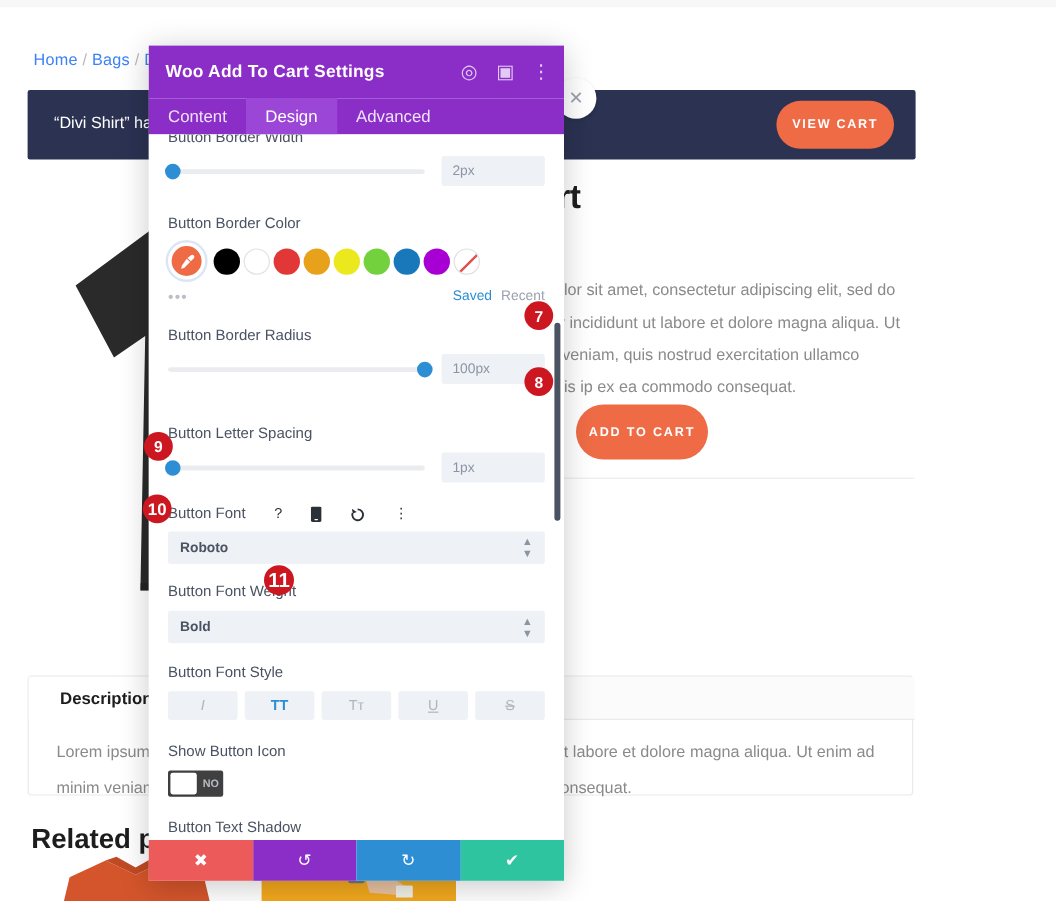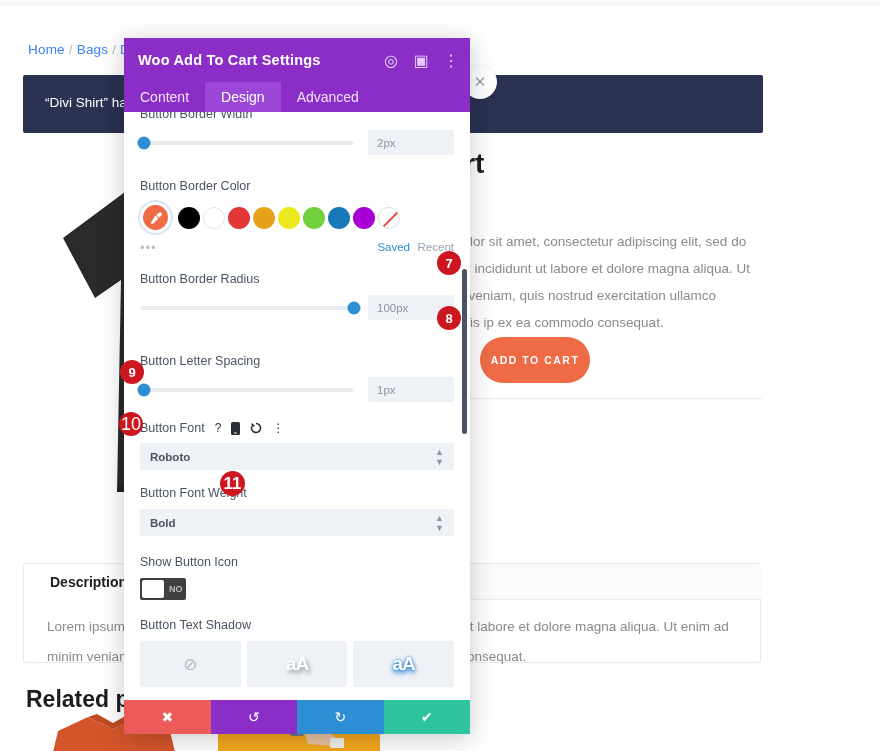--- a/index.html
+++ b/index.html
@@ -221,21 +221,21 @@
     padding: 0 10px; display:flex; align-items:center;
     position:relative; cursor:pointer;
   }
   .sel .caret {
     position:absolute; right:10px; top:50%; transform:translateY(-50%);
     font-size:9px; color:#8b95a4; line-height:1;
     display:flex; flex-direction:column; gap:1px;
   }
 
   
-  .fontline { display:flex; align-items:center; gap:10px; margin-bottom:8px;}
+  .fontline { display:flex; align-items:flex-end; gap:24px; margin-bottom:8px;}
   .fontline .lbl { font-size:12.5px; color:#4a5362; }
   .fi { color:#2b3038; font-size:12px; cursor:pointer; display:flex; align-items:center;}
 
   
   .style-row { display:flex; gap:6px; }
   .style-btn {
     flex:1; height: 24px; background:#eef1f5; border:none; border-radius:2px;
     display:flex; align-items:center; justify-content:center;
     font-size:12px; color:#aeb6c1; cursor:pointer;
     font-family:"Liberation Sans", sans-serif;
@@ -284,20 +284,21 @@
     <span class="crumb">Home</span>
     <span class="sep">/</span>
     <span class="crumb">Bags</span>
     <span class="sep">/</span>
     <span class="crumb">Divi</span>
   </div>
 
   <div class="notice-bar">
     <div class="notice-text">“Divi Shirt” has b</div>
     <div class="notice-close">✕</div>
+    <button class="view-cart-btn">VIEW CART</button>
   </div>
 
   <div class="product-img-wrap">
     <svg class="tshirt" viewBox="0 0 300 350">
       <path d="M10 68 L72 22 L110 12 L150 34 L190 12 L230 22 L292 68 L258 128 L232 110 L236 322 L64 322 L68 110 L42 128 Z" fill="#2a2a2a"></path>
       <path d="M110 12 L150 34 L190 12 L176 8 L150 24 L124 8 Z" fill="#232323"></path>
       <rect x="64" y="316" width="172" height="6" fill="#1c1c1c" opacity=".5"></rect>
     </svg>
   </div>
 
@@ -434,20 +435,30 @@
     </div>
 
     <div class="fld" style="margin-top:16px">
       <div class="fld-label">Button Font Weight</div>
       <div class="sel">
         <span>Bold</span>
         <span class="caret">▲<span style="font-size:9px">▼</span></span>
       </div>
     </div>
 
+    <div class="fld" style="margin-top:17px">
+      <div class="fld-label">Button Font Style</div>
+      <div class="style-row">
+        <button class="style-btn" style="font-style:italic">I</button>
+        <button class="style-btn on">TT</button>
+        <button class="style-btn">Tт</button>
+        <button class="style-btn" style="text-decoration:underline">U</button>
+        <button class="style-btn" style="text-decoration:line-through">S</button>
+      </div>
+    </div>
 
     <div class="fld" style="margin-top:19px">
       <div class="fld-label">Show Button Icon</div>
       <div class="toggle">
         <div class="knob"></div>
         <span class="tlabel">NO</span>
       </div>
     </div>
 
     <div class="fld" style="margin-top:18px">
@@ -481,14 +492,14 @@
     </button>
     <button class="foot-btn" style="background:#2fc4a0">
       <span>✔</span>
     </button>
   </div>
 </div>
 
 <div style="position:absolute;left:437px;top:251px;width:24px;height:24px;border-radius:50%;background:#cc1620;color:#fff;font-size:13px;font-weight:bold;display:flex;align-items:center;justify-content:center;z-index:40">7</div>
 <div style="position:absolute;left:437px;top:306px;width:24px;height:24px;border-radius:50%;background:#cc1620;color:#fff;font-size:13px;font-weight:bold;display:flex;align-items:center;justify-content:center;z-index:40">8</div>
 <div style="position:absolute;left:120px;top:360px;width:24px;height:24px;border-radius:50%;background:#cc1620;color:#fff;font-size:13px;font-weight:bold;display:flex;align-items:center;justify-content:center;z-index:40">9</div>
-<div style="position:absolute;left:119px;top:412px;width:24px;height:24px;border-radius:50%;background:#cc1620;color:#fff;font-size:18px;font-weight:normal;display:flex;align-items:center;justify-content:center;z-index:40">10</div>
+<div style="position:absolute;left:119px;top:412px;width:24px;height:24px;border-radius:50%;background:#cc1620;color:#fff;font-size:14px;font-weight:bold;display:flex;align-items:center;justify-content:center;z-index:40">10</div>
 <div style="position:absolute;left:220px;top:471px;width:25px;height:25px;border-radius:50%;background:#cc1620;color:#fff;font-size:17px;font-weight:bold;display:flex;align-items:center;justify-content:center;z-index:40">11</div>
 
 </body></html>

